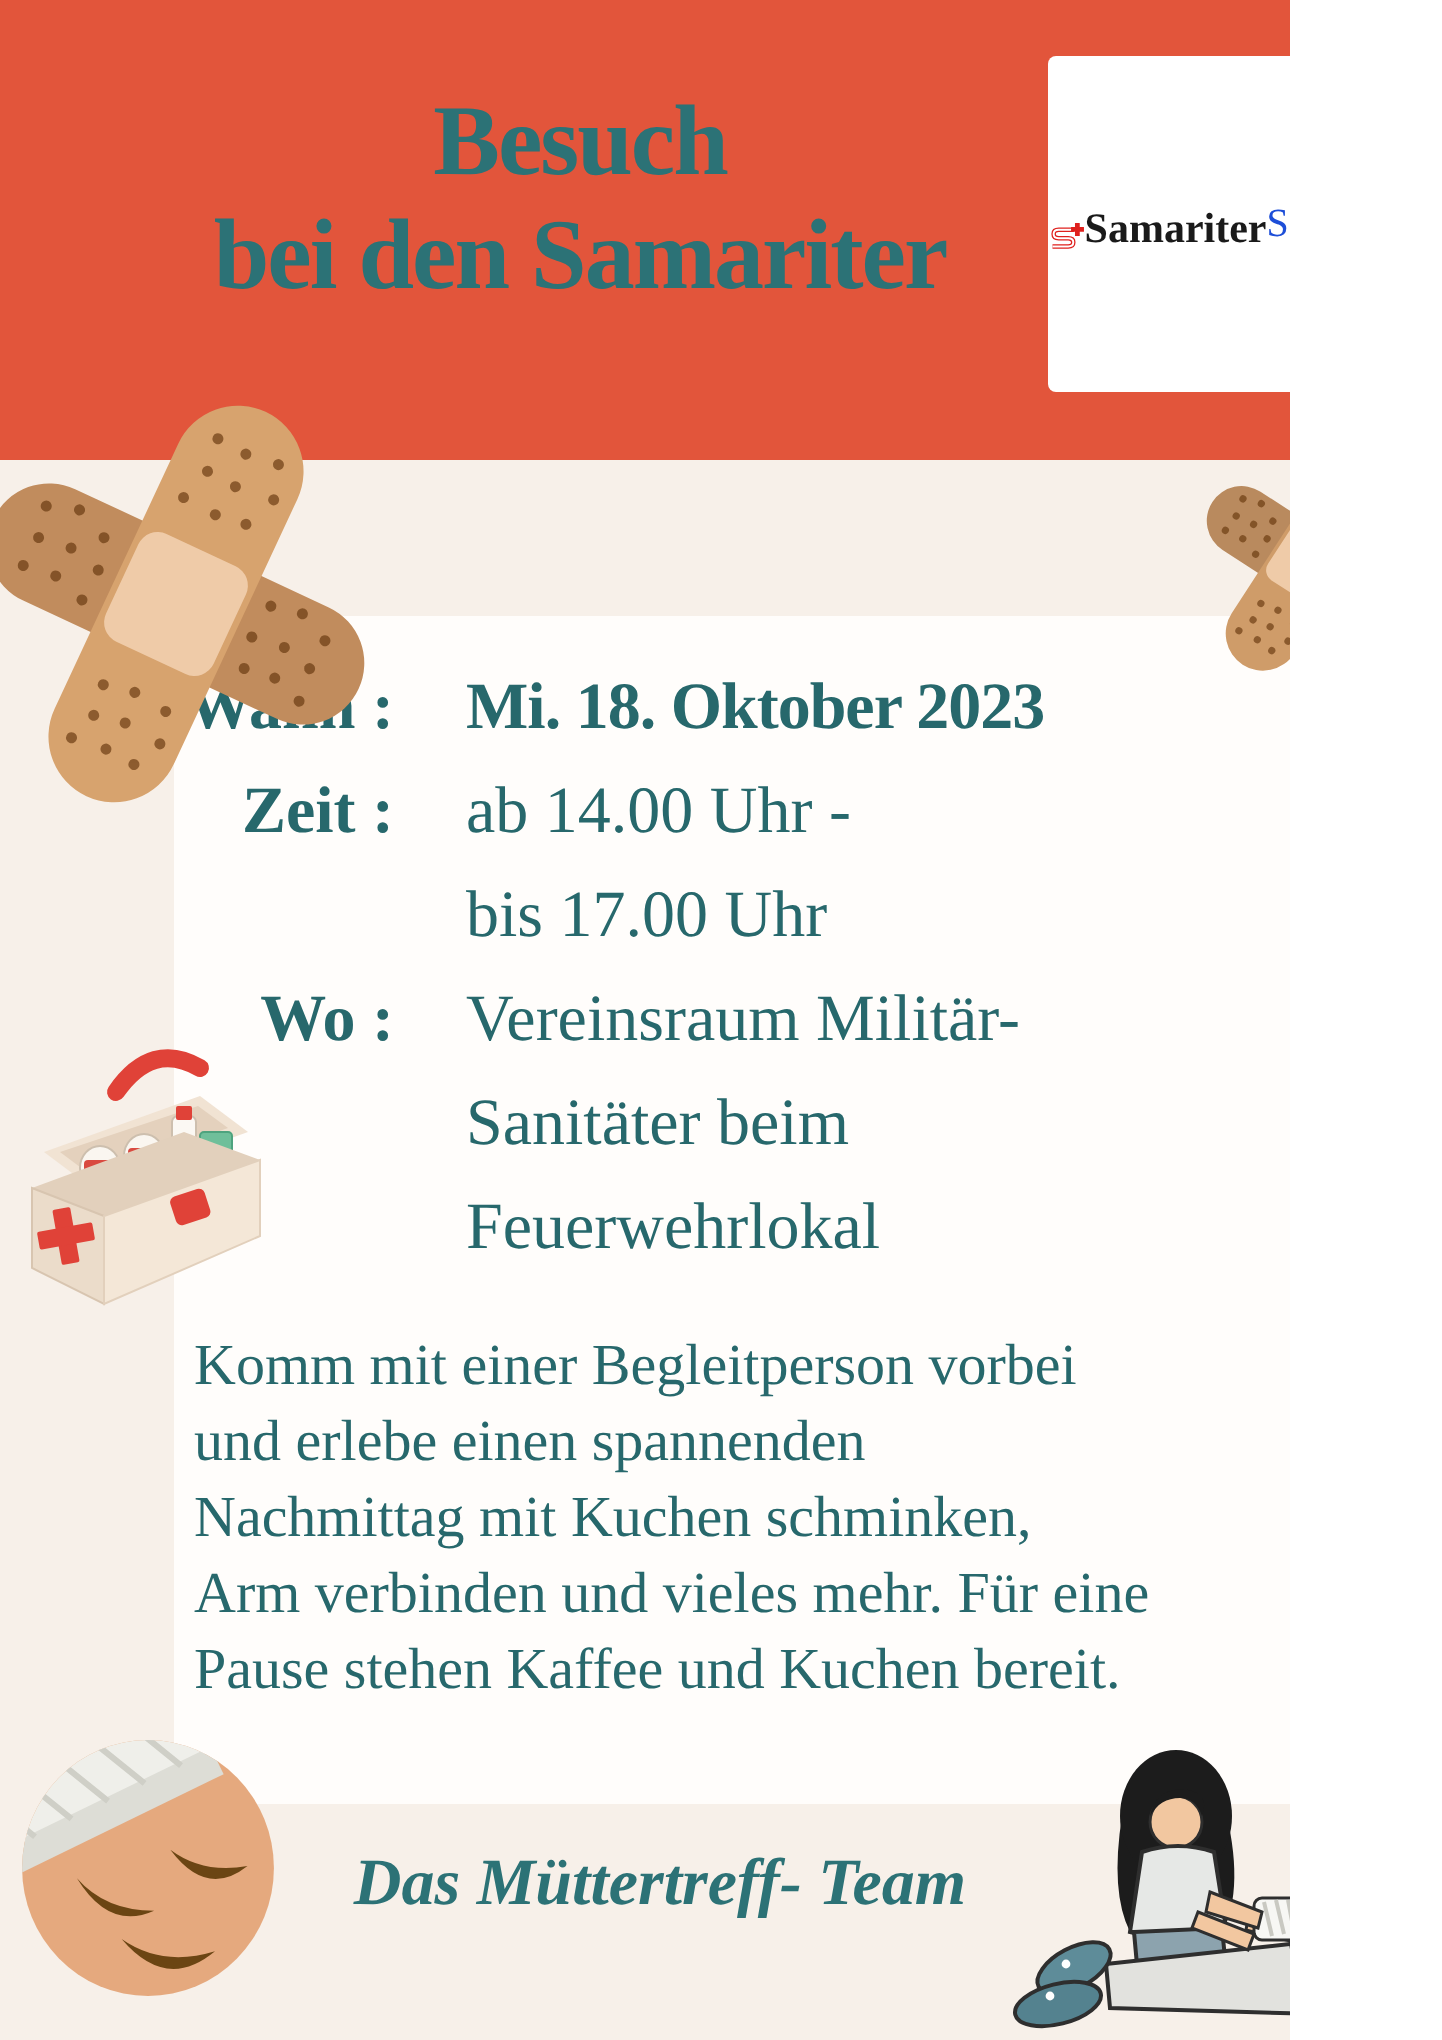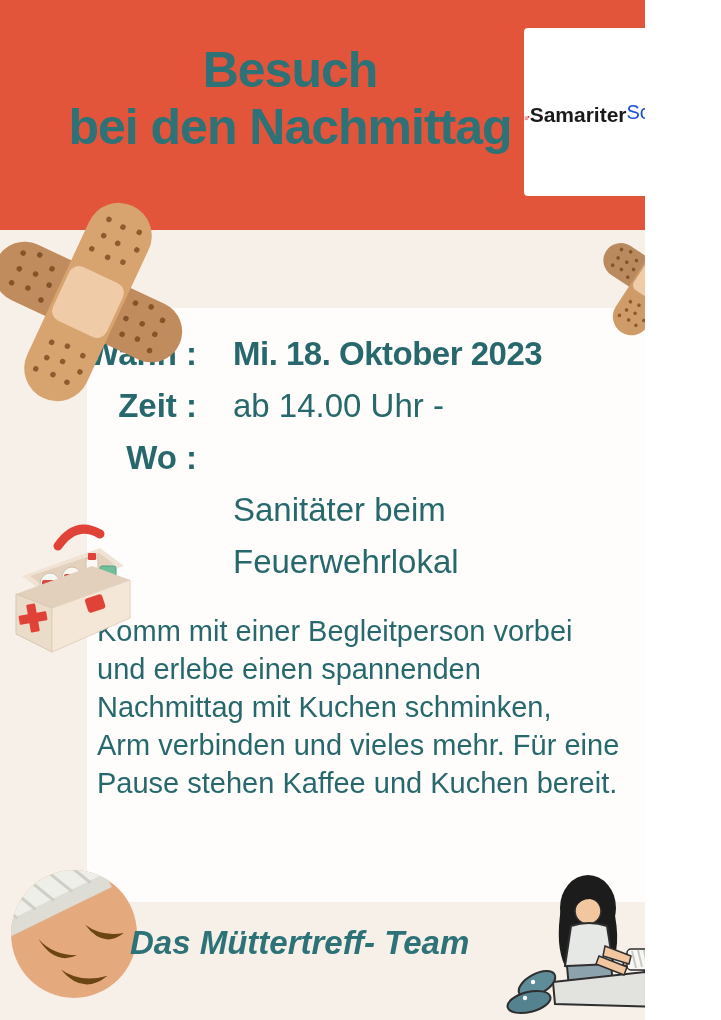--- a/index.html
+++ b/index.html
@@ -1,21 +1,21 @@
 <!DOCTYPE html>
 <html style="--header_orange: #E2553B; --title_teal: #2C7276; --text_teal: #27686C; --cream: #F7F0E9; --card_white: #FFFDFB; --logo_red: #DF201D; --logo_text: #1A1A1A; --bandage_dark: #C18C5D; --bandage_light: #D7A36E; --bandage_pad: #EFCBA8; --bandage_dot: #7A4A1F; --kit_red: #E04238; --face_skin: #E5A97E; --face_feature: #6B4513; --scene_teal: #4F7D8B; --scene_gray: #E6E8E6;"><head>
 <meta charset="utf-8">
 <style>
   html,body{margin:0;padding:0;}
   .poster{
     position:relative;
     width:645px;height:1020px;
     background:var(--cream,#F7F0E9);
     overflow:hidden;
-    font-family:Liberation Sans, sans-serif;
+    font-family:Liberation Serif, serif;
   }
   
   .header{
     position:absolute;left:0;top:0;width:721px;height:230px;
     background:var(--header_orange,#E2553B);
   }
   .title{
     position:absolute;left:20px;top:42px;width:540px;
     text-align:center;color:var(--title_teal,#2C7276);
     font-size:50px;line-height:57px;font-weight:bold;
@@ -39,39 +39,39 @@
   .dl-label{width:110px;text-align:right;font-weight:bold;white-space:pre;}
   .dl-value{margin-left:36px;}
   .dl-value.bold{font-weight:bold;letter-spacing:-0.5px;}
   .paragraph{
     margin:24px 0 0 10px;color:var(--text_teal,#27686C);
     font-size:29px;line-height:38px;
   }
   
   .footer-text{
     position:absolute;left:130px;top:920px;width:400px;
-    color:var(--title_teal,#2C7276);
+    text-align:center;color:var(--title_teal,#2C7276);
     font-size:33px;line-height:45px;font-weight:bold;font-style:italic;
   }
   
   .bandaid-tl{position:absolute;left:-18px;top:196px;width:212px;height:212px;}
   .bandaid-r{position:absolute;left:594px;top:222px;width:120px;height:120px;transform:rotate(8deg);}
   .kit{position:absolute;left:0px;top:512px;width:148px;height:152px;}
   .face{position:absolute;left:8px;top:868px;width:132px;height:132px;}
   .scene{position:absolute;left:495px;top:866px;width:226px;height:154px;}
 </style>
 </head>
 <body>
 
 <div class="poster">
 
   <div class="header">
     <div class="title">
       <div>Besuch</div>
-      <div>bei den Nachmittag</div>
+      <div>bei den Samariter</div>
     </div>
     <div class="logo-card">
       <svg width="130" height="92" viewBox="0 0 130 92">
         <path d="M92,24 H38 Q20,24 20,39 Q20,54 38,54 H72 Q90,54 90,68 Q90,83 72,83 H16" fill="none" stroke="#DF201D" stroke-width="16"></path>
         <path d="M92,24 H38 Q20,24 20,39 Q20,54 38,54 H72 Q90,54 90,68 Q90,83 72,83 H16" fill="none" stroke="#FFFFFF" stroke-width="7"></path>
         <g fill="#DF201D">
           <rect x="96" y="0" width="17" height="46" rx="1"></rect>
           <rect x="82" y="14" width="46" height="17" rx="1"></rect>
         </g>
       </svg>
@@ -84,21 +84,26 @@
     <div class="details">
       <div class="detail-line">
         <span class="dl-label">Wann :</span>
         <span class="dl-value bold">Mi. 18. Oktober 2023</span>
       </div>
       <div class="detail-line">
         <span class="dl-label">Zeit :</span>
         <span class="dl-value">ab 14.00 Uhr -</span>
       </div>
       <div class="detail-line">
+        <span class="dl-label"></span>
+        <span class="dl-value">bis 17.00 Uhr</span>
+      </div>
+      <div class="detail-line">
         <span class="dl-label">Wo :</span>
+        <span class="dl-value">Vereinsraum Militär-</span>
       </div>
       <div class="detail-line">
         <span class="dl-label"></span>
         <span class="dl-value">Sanitäter beim</span>
       </div>
       <div class="detail-line">
         <span class="dl-label"></span>
         <span class="dl-value">Feuerwehrlokal</span>
       </div>
     </div>

